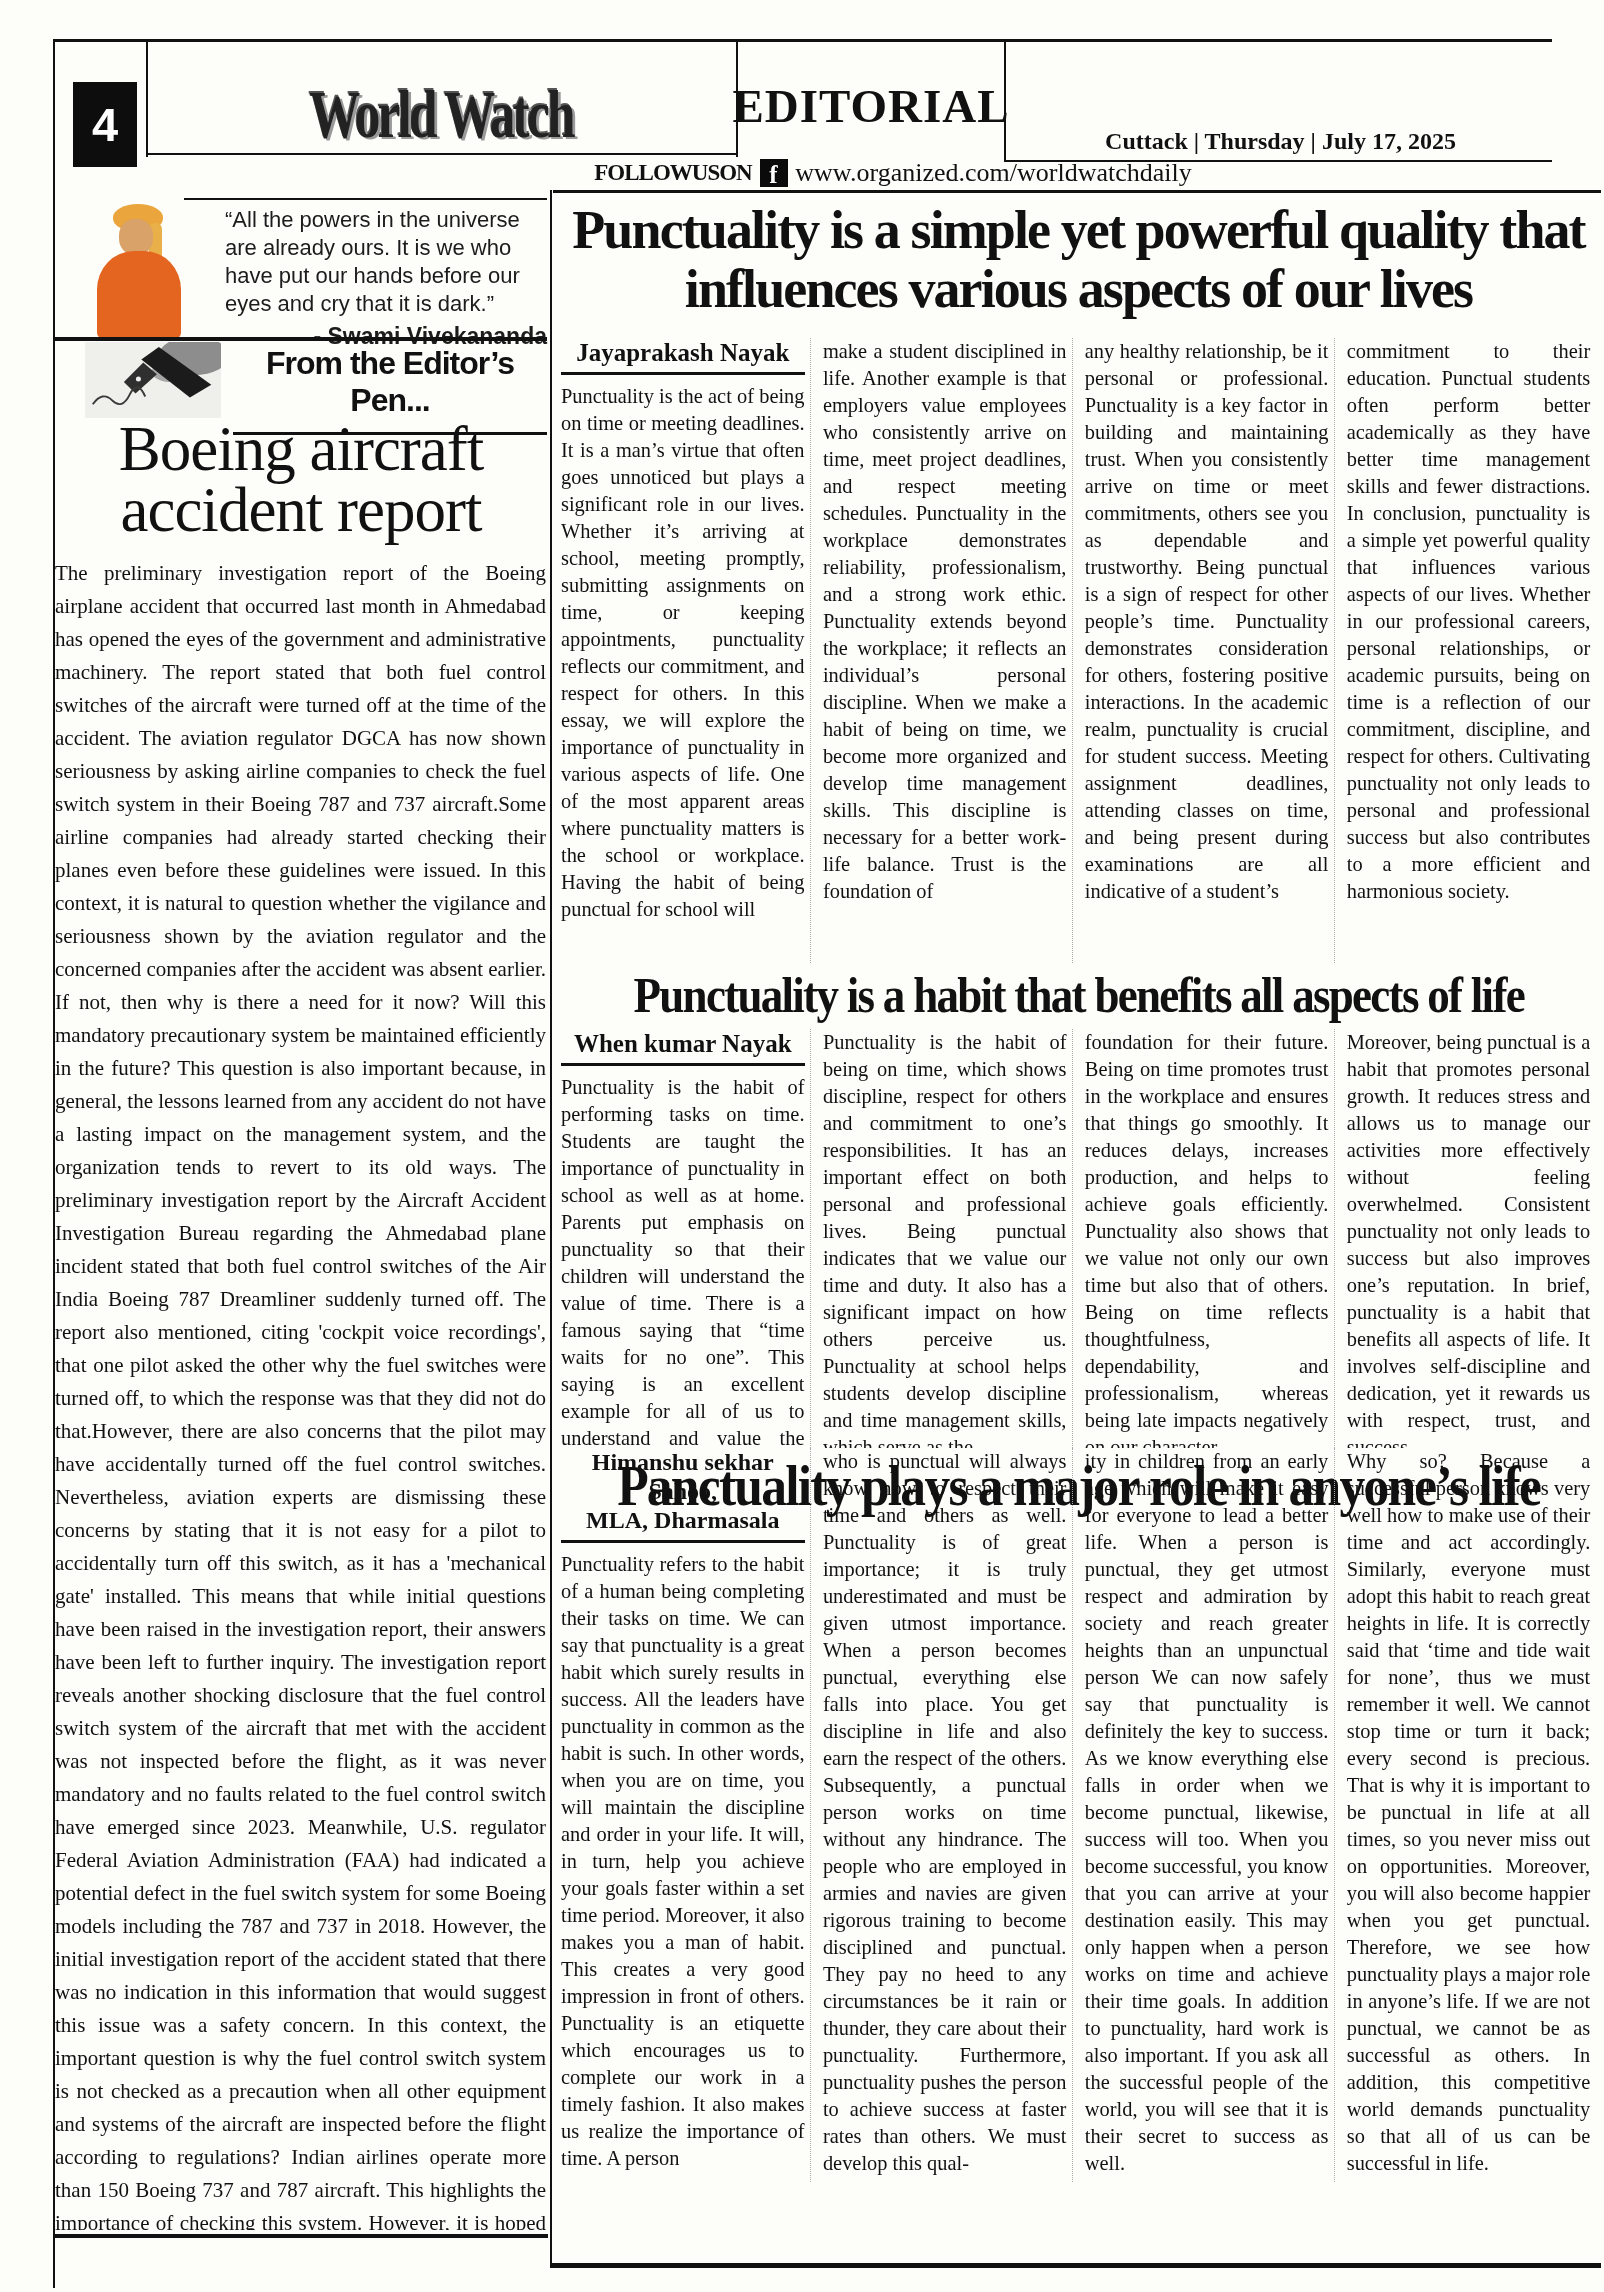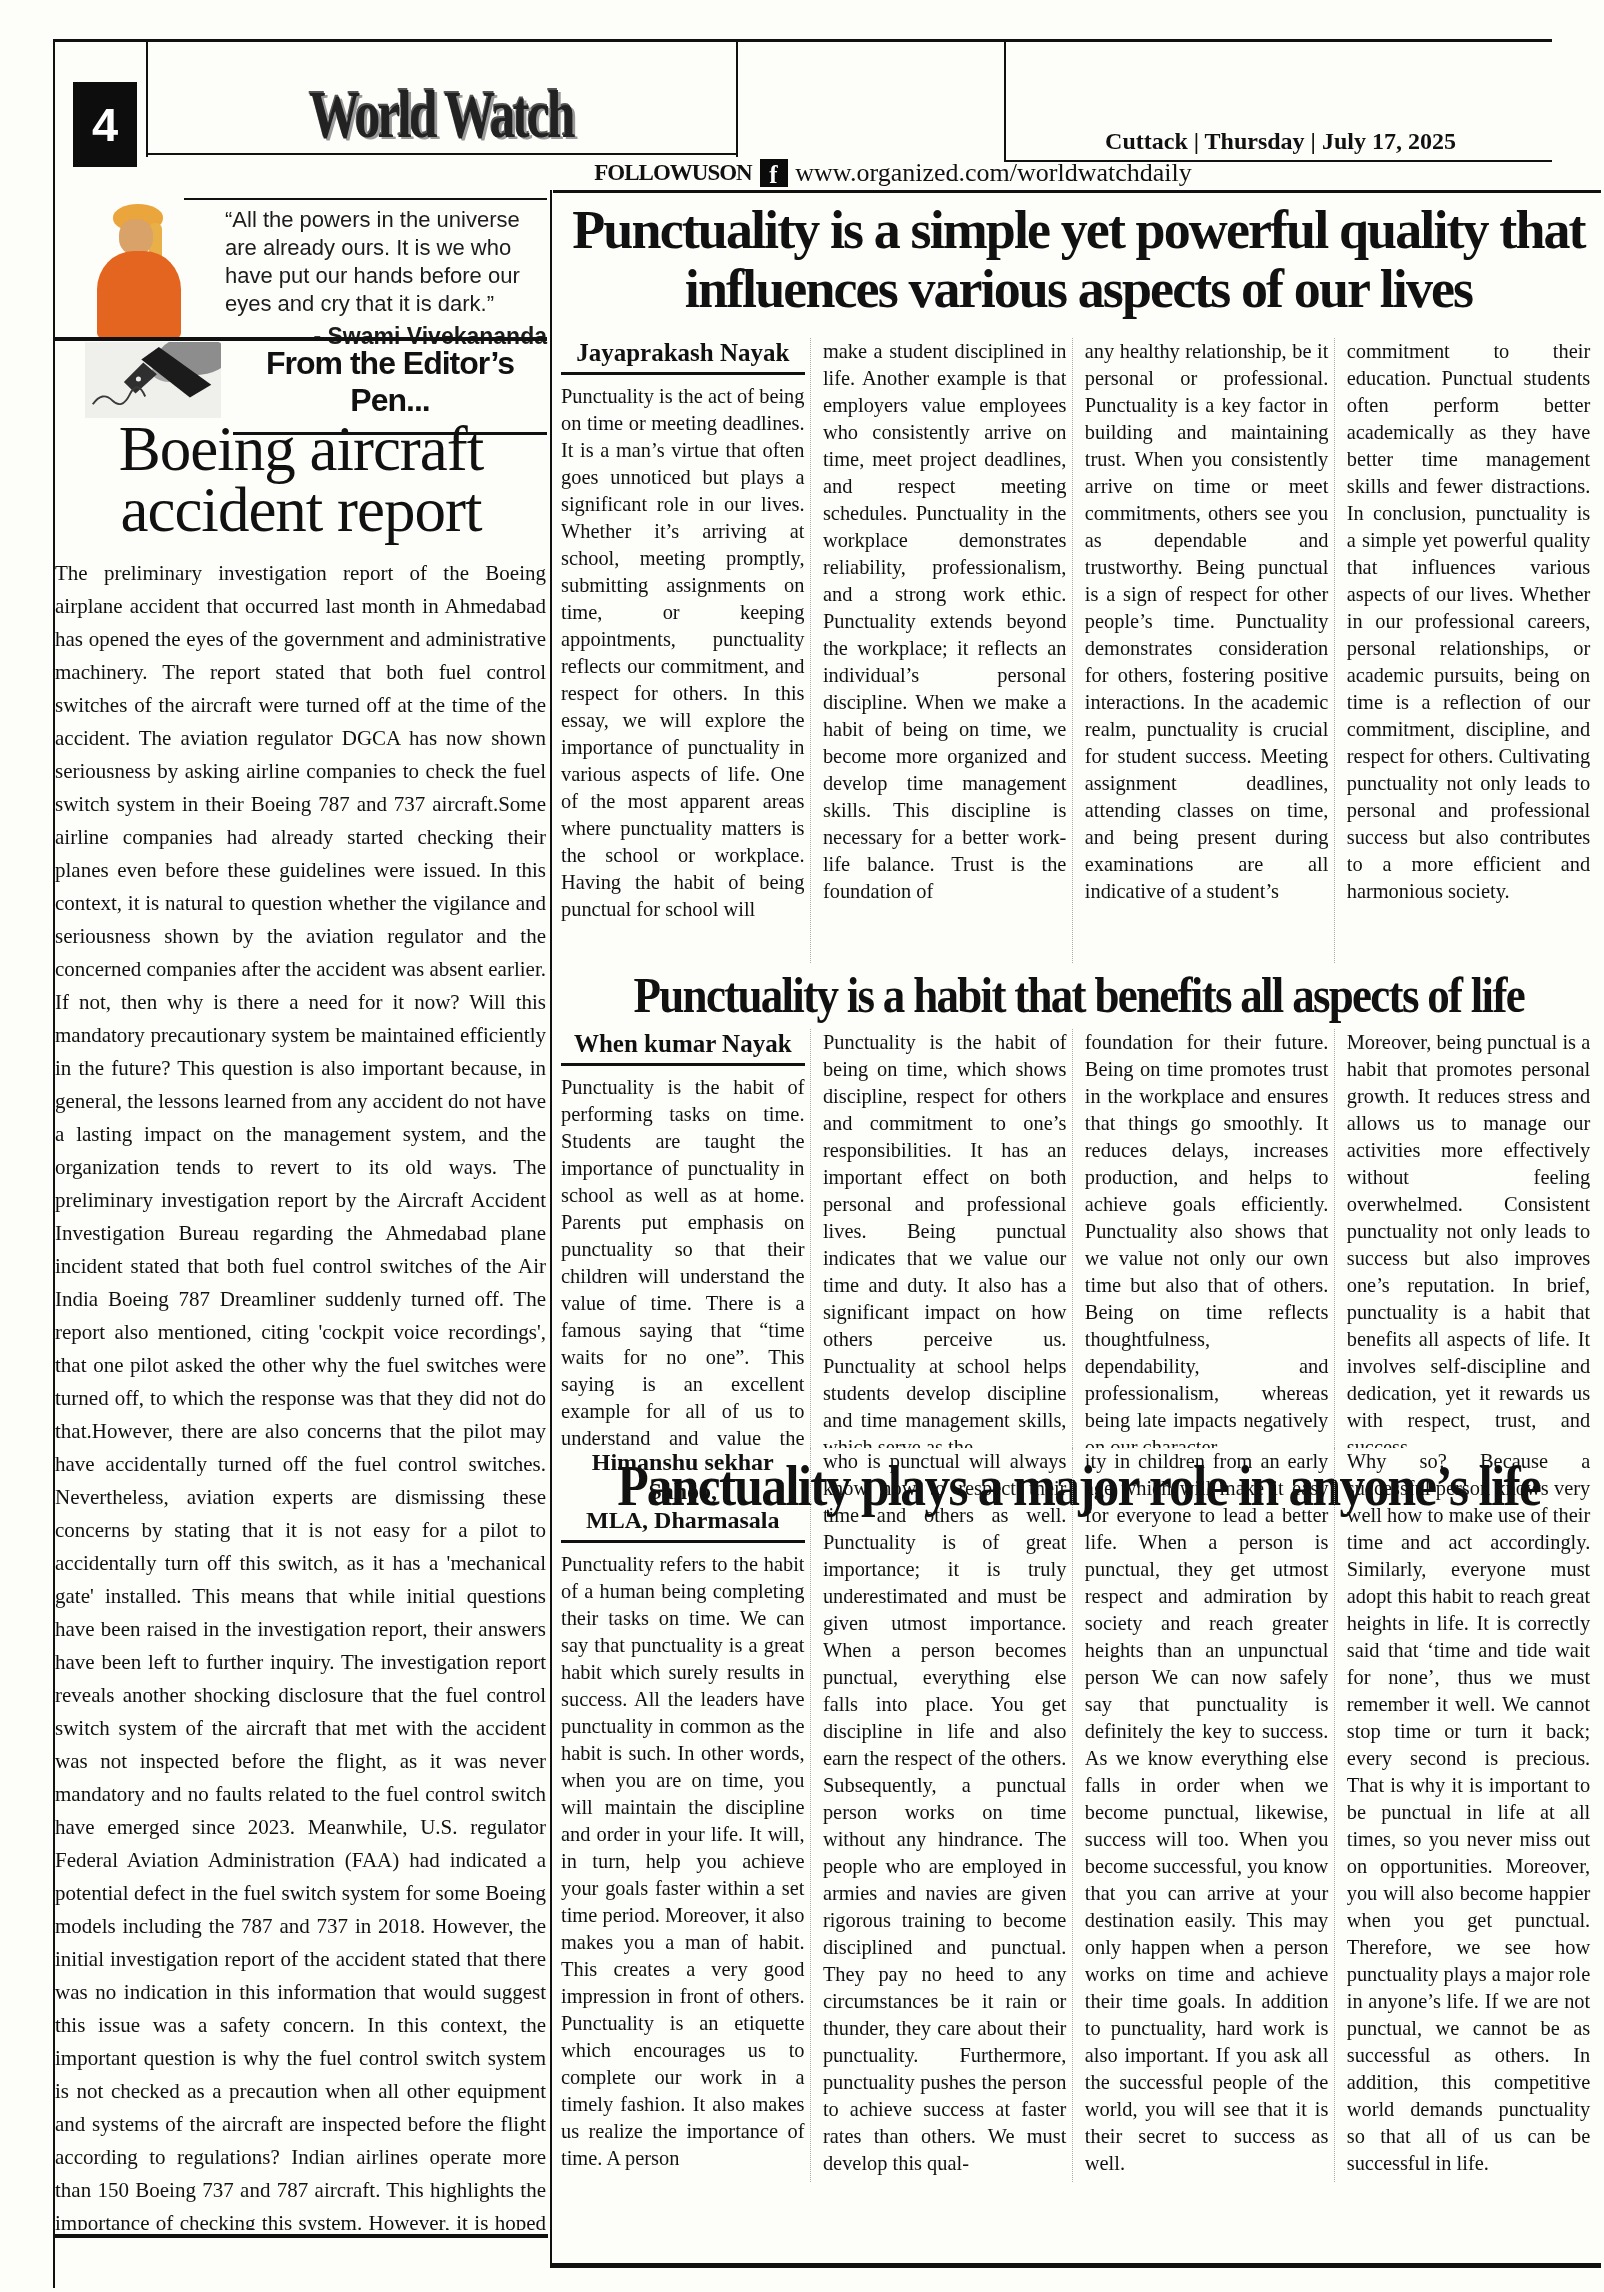--- a/index.html
+++ b/index.html
@@ -67,20 +67,21 @@
   <div class="rule" style="left:1004px;top:39px;width:1.9px;height:123px;"></div>
   <div class="rule" style="left:146px;top:153px;width:592px;height:2.4px;"></div>
   <div class="rule" style="left:1006px;top:160px;width:546px;height:2.4px;"></div>
 
   <div class="abs pg-badge">
     <span>4</span>
   </div>
   <div class="abs logo-cell">
     <span class="logo">World Watch</span>
   </div>
+  <div class="abs editorial">EDITORIAL</div>
   <div class="abs date-cell">Cuttack | Thursday | July 17, 2025</div>
   <div class="abs follow-row">
     <span class="follow-label">FOLLOWUSON</span>
     <span class="fb">f</span>
     <span class="follow-url">www.organized.com/worldwatchdaily</span>
   </div>
 
   <div class="rule" style="left:184px;top:198px;width:363px;height:1.9px;"></div>
   <div class="abs swami">
     <div class="sw-turban"></div>

